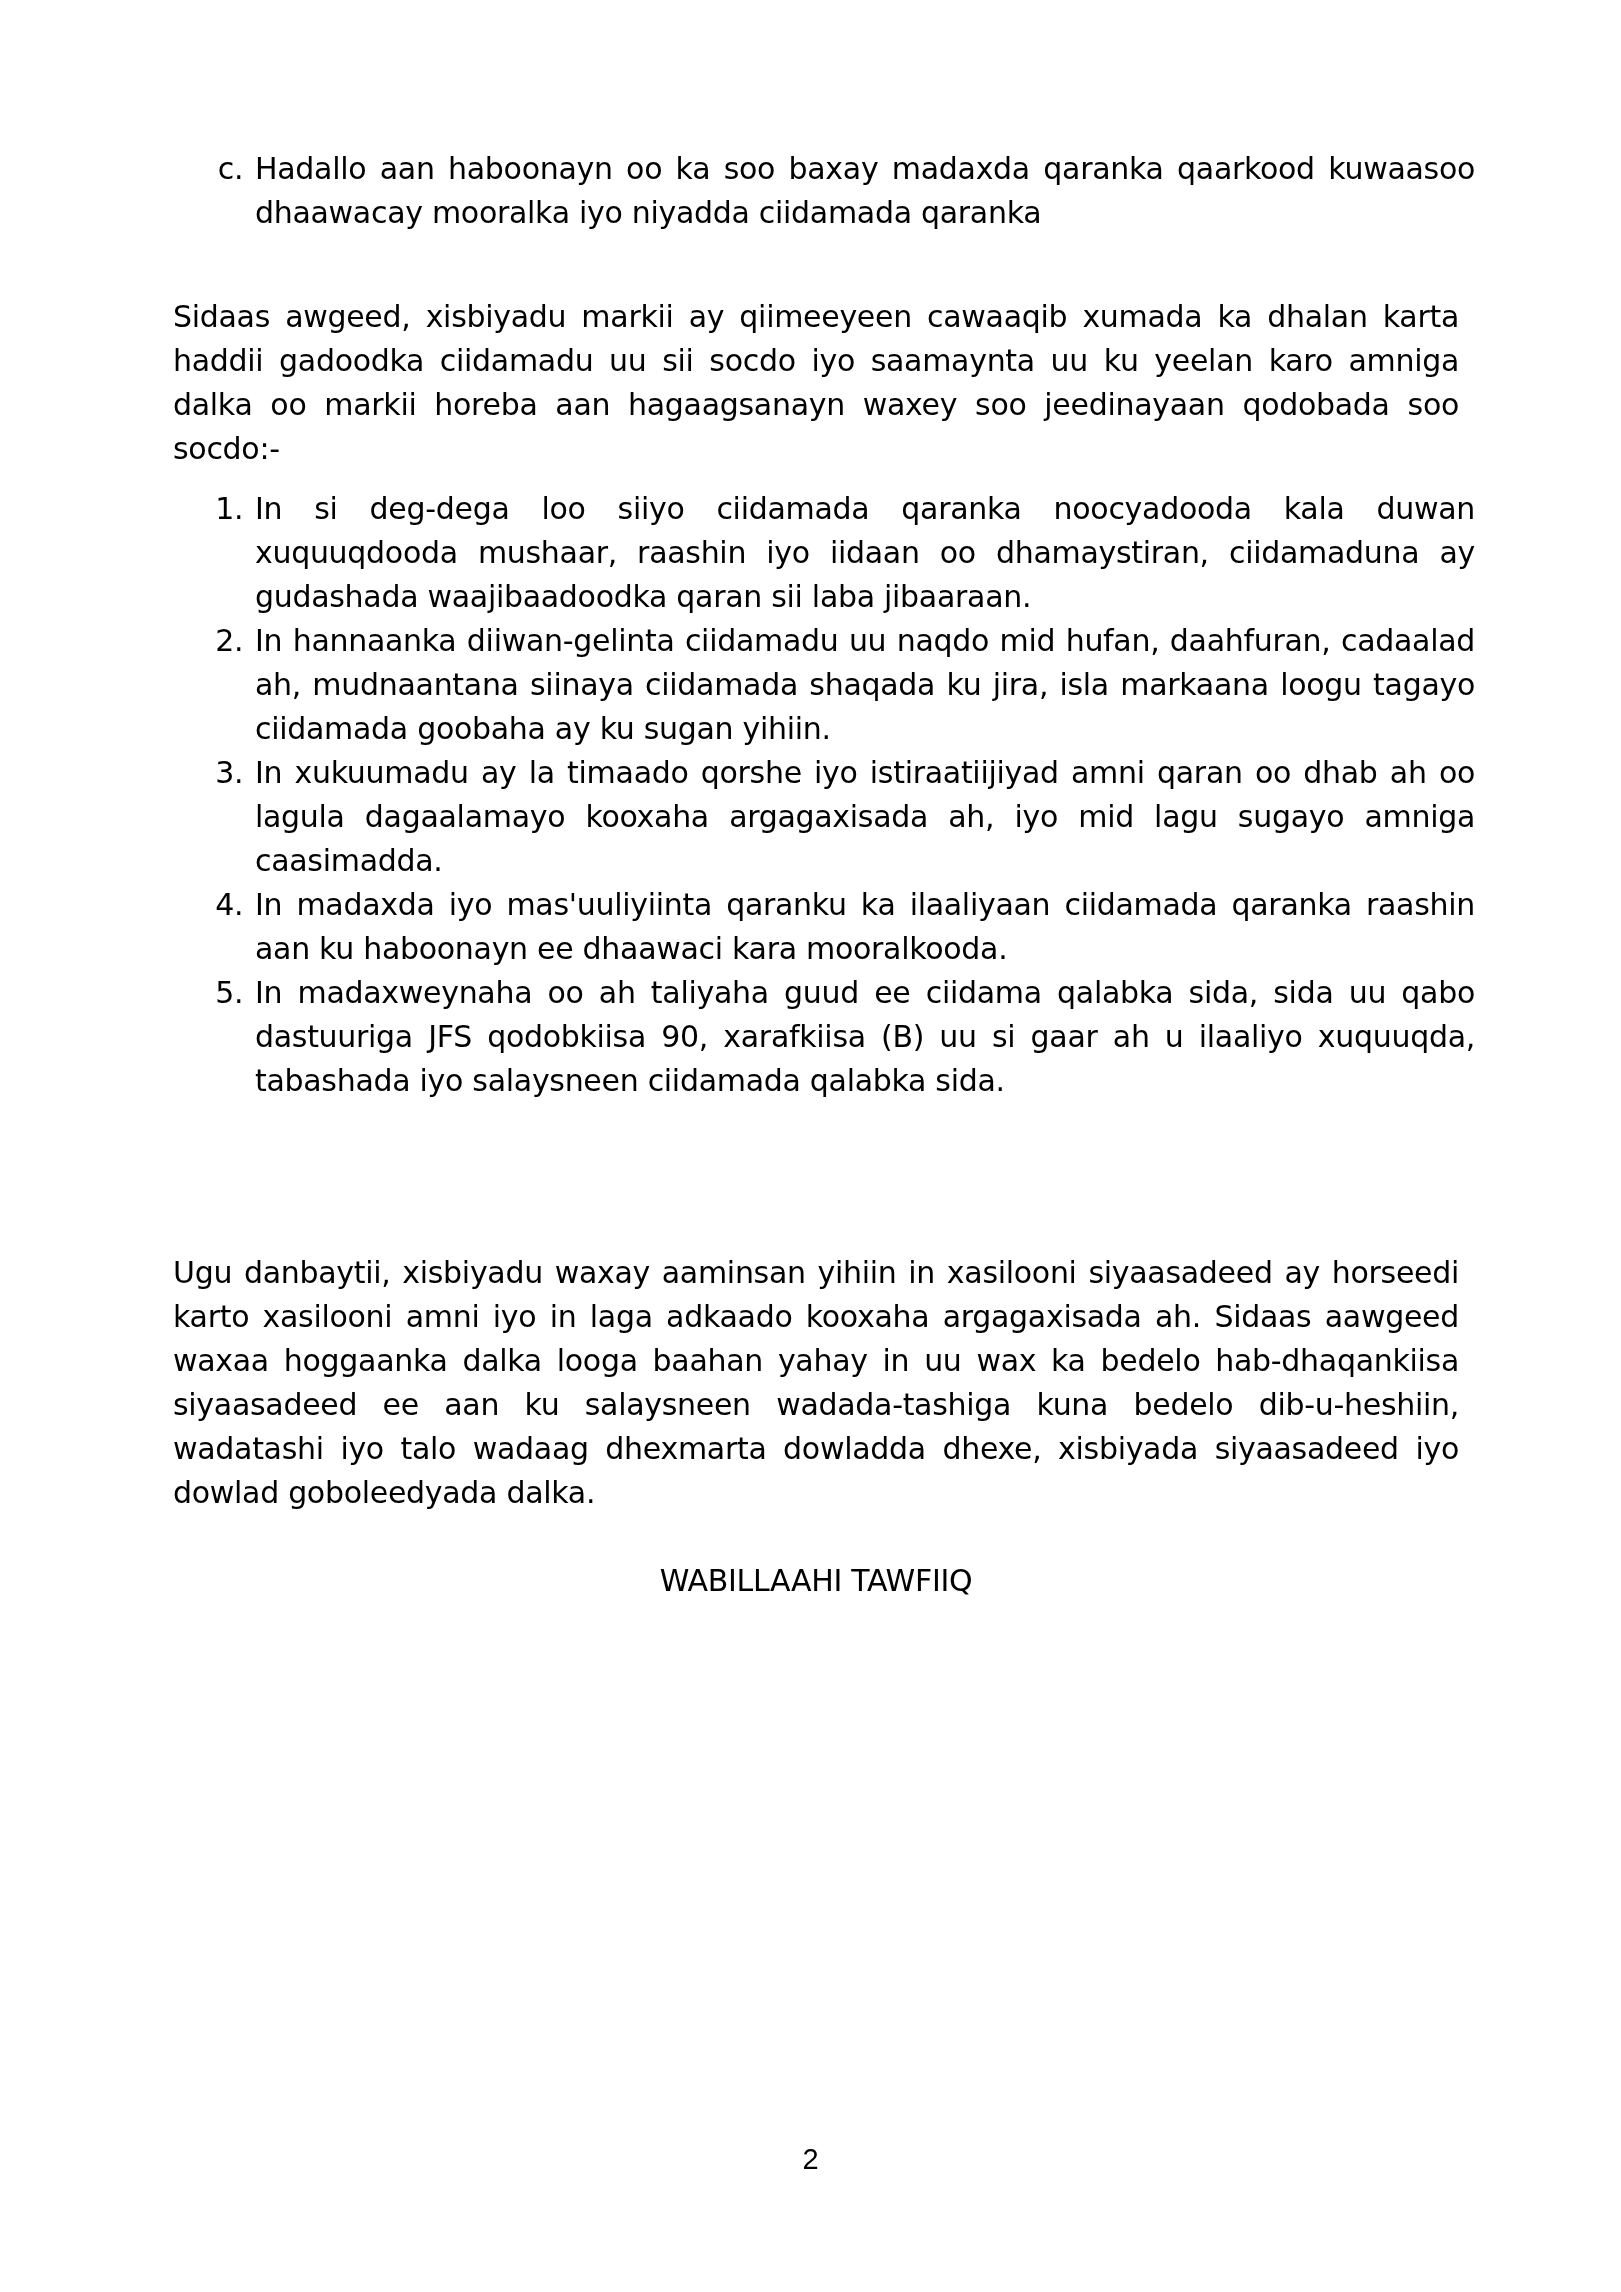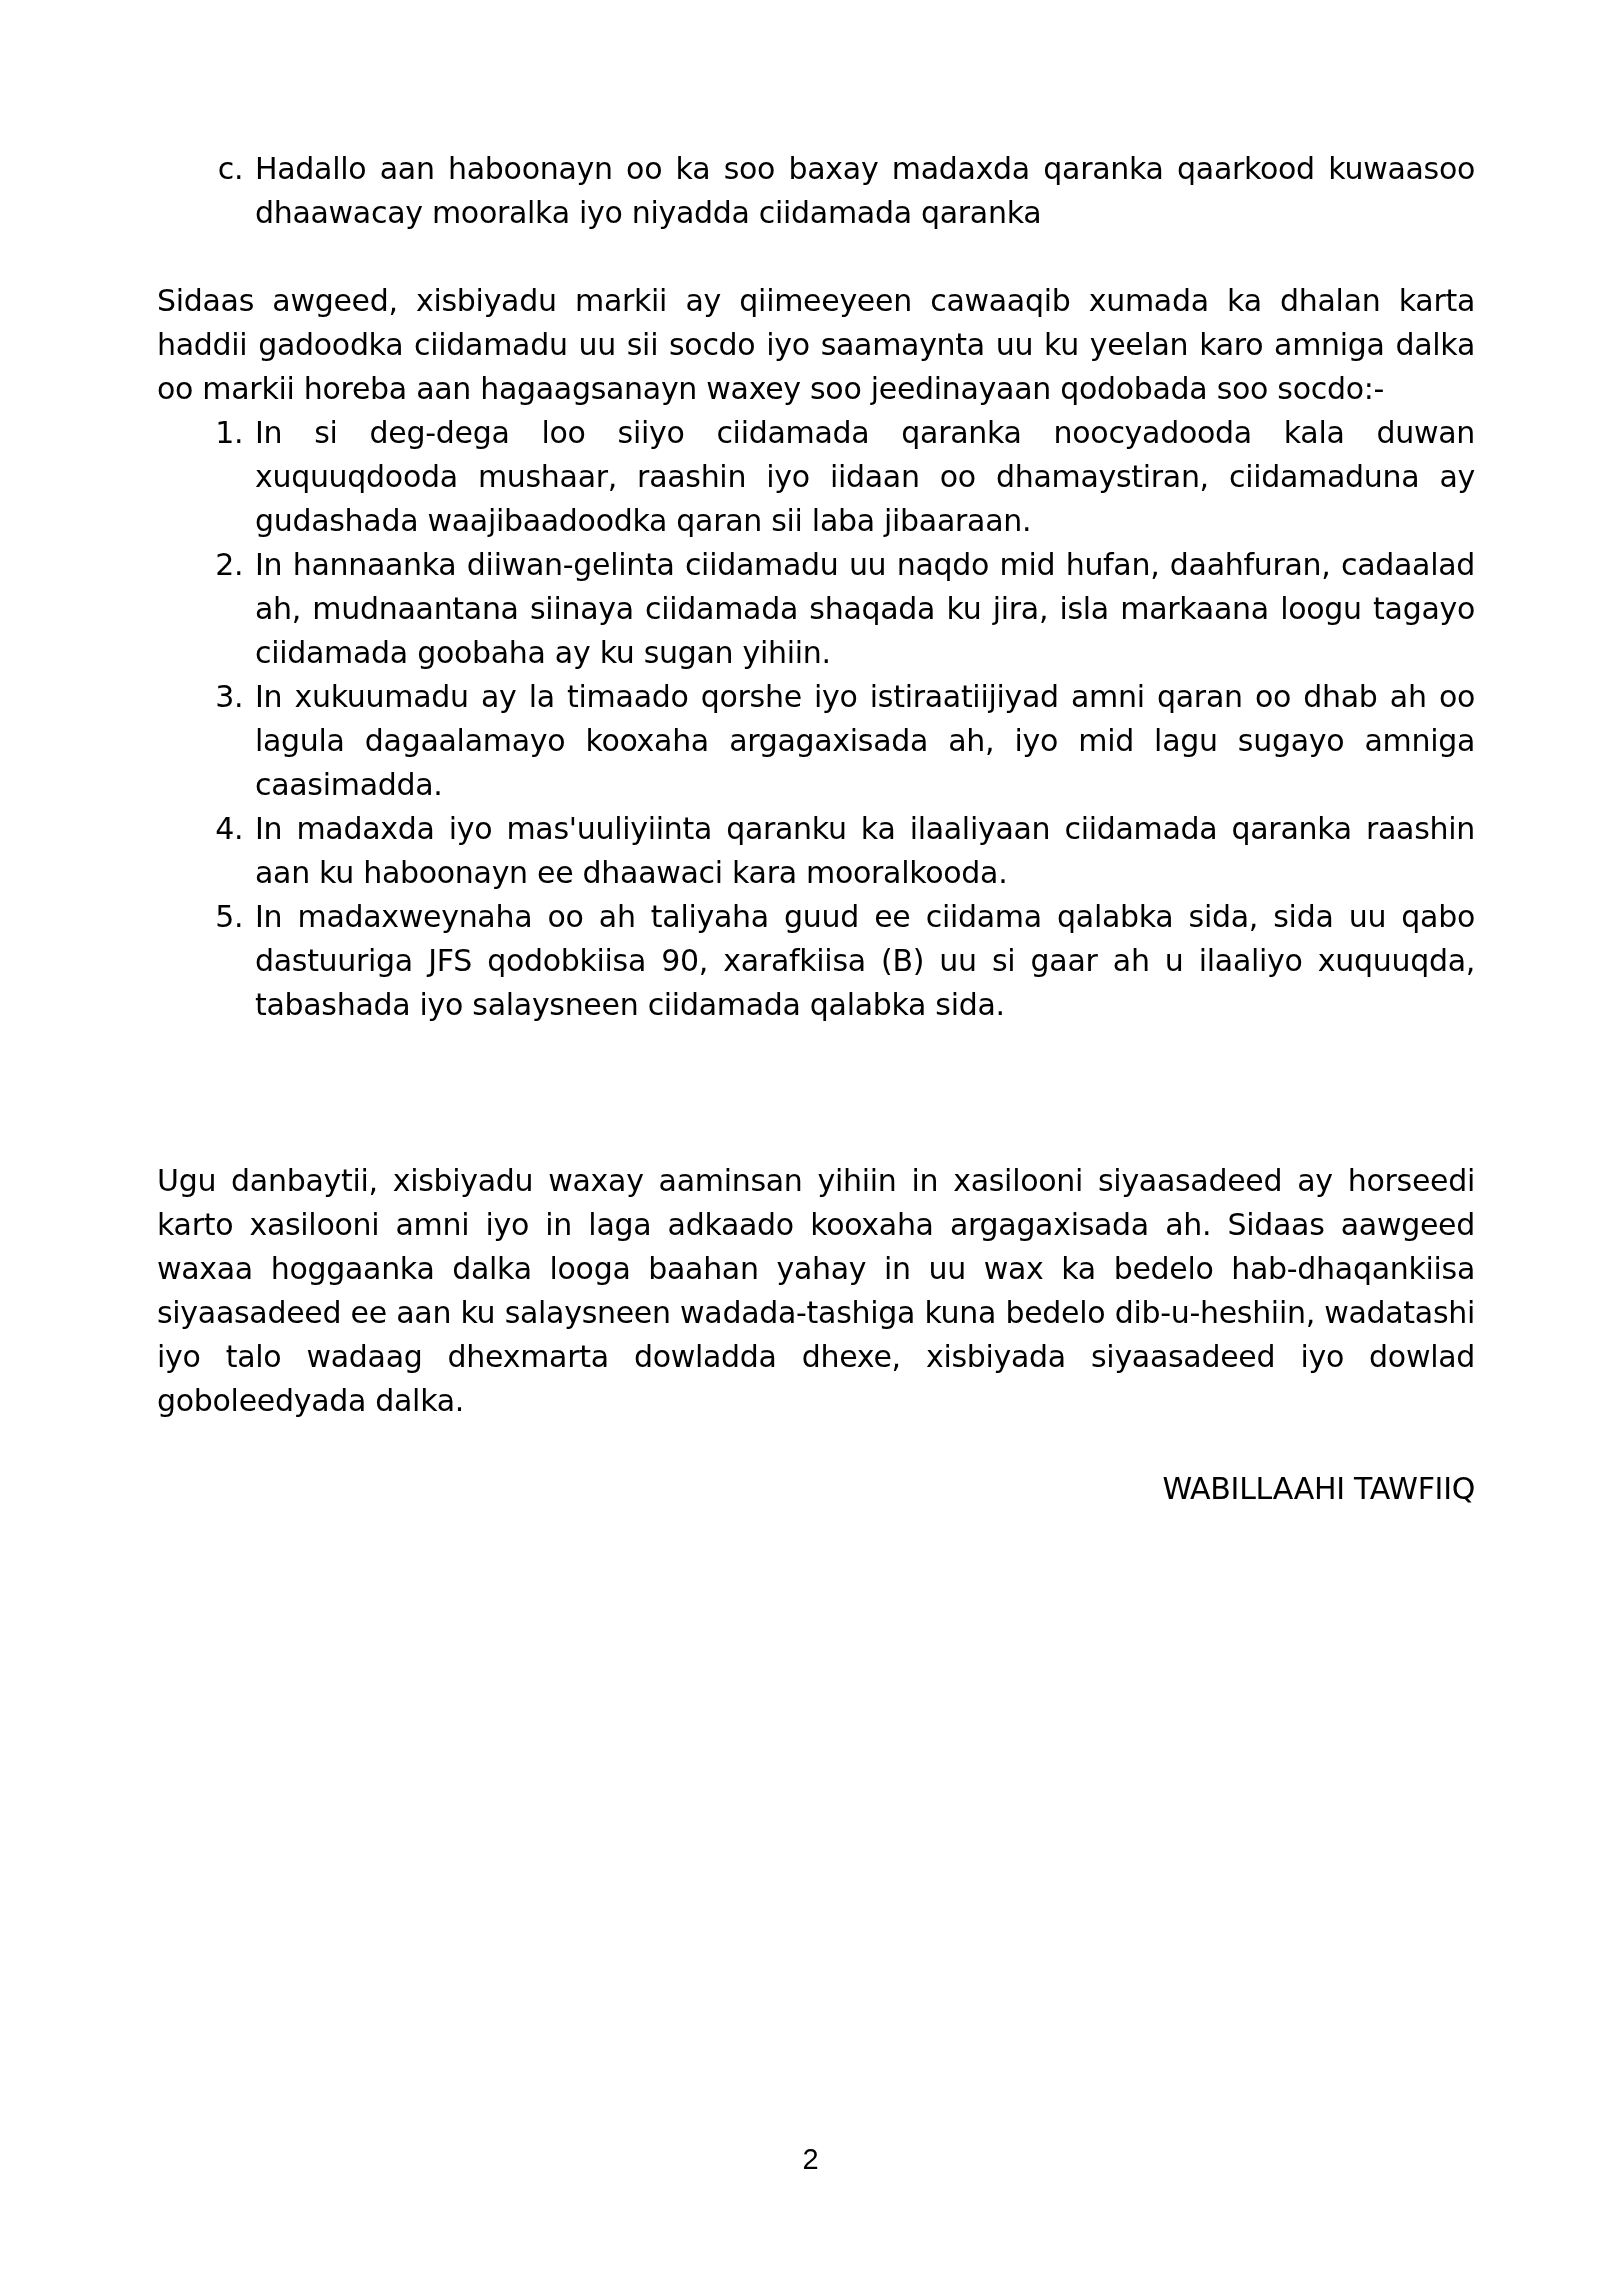--- a/index.html
+++ b/index.html
@@ -6,23 +6,23 @@
   body { width: 1621px; height: 2293px; position: relative; overflow: hidden; color: #000; }
   .page {
     position: absolute; left: 157px; top: 147px; width: 1318px;
     font-family: "DejaVu Sans", sans-serif;
     font-size: 30px; line-height: 44px; letter-spacing: -0.3px;
   }
   .just { text-align: justify; }
   .list-item { display: flex; }
   .marker { width: 98px; text-align: right; padding-right: 11.8px; box-sizing: border-box; flex: 0 0 98px; }
   .item-text { flex: 1; text-align: justify; }
-  .para { margin: 0; }
+  .para { margin: 16px; }
   .gap { height: 44px; }
-  .closing { text-align: right; margin-top: 44px; }
+  .closing { text-align: center; margin-top: 44px; }
   .page-number {
     position: absolute; top: 2143px; left: 0; width: 1621px; text-align: center;
     font-family: "Liberation Sans", sans-serif; font-size: 29px;
   }
 </style>
 </head>
 <body>
 
 <div class="page">
 

